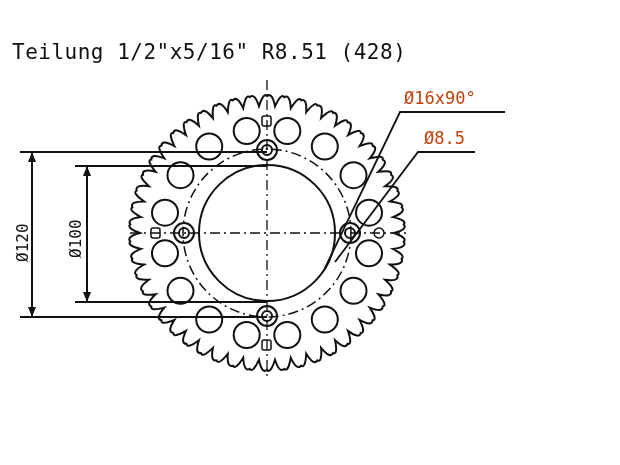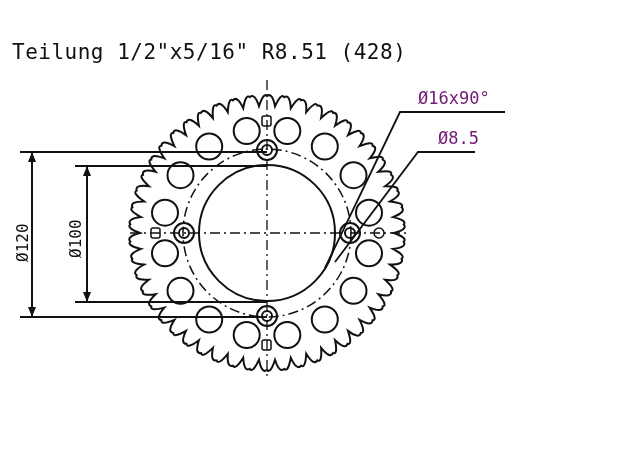--- a/index.html
+++ b/index.html
@@ -3,23 +3,22 @@
 <meta charset="utf-8">
 <style>
   html, body { margin: 0; padding: 0; background: #ffffff; }
   body { width: 620px; height: 465px; position: relative; overflow: hidden; }
   .title {
     position: absolute; left: 12px; top: 40px;
     font-family: "DejaVu Sans Mono", monospace; font-size: 21px; color: #111;
     letter-spacing: 0.5px; white-space: pre;
   }
   .label {
-    position: absolute; font-family: "DejaVu Sans Mono", monospace; font-size: 17px; color: #701a75;
+    position: absolute; font-family: "DejaVu Sans Mono", monospace; font-size: 17px; color: #c2410c;
     white-space: pre;
-    margin-left: 14px;
   }
   .vlabel {
     position: absolute; font-family: "DejaVu Sans Mono", monospace; font-size: 16px; color: #111;
     transform: rotate(-90deg); transform-origin: left top; white-space: pre;
   }
   svg { position: absolute; left: 0; top: 0; }
 </style>
 </head>
 <body>
 

